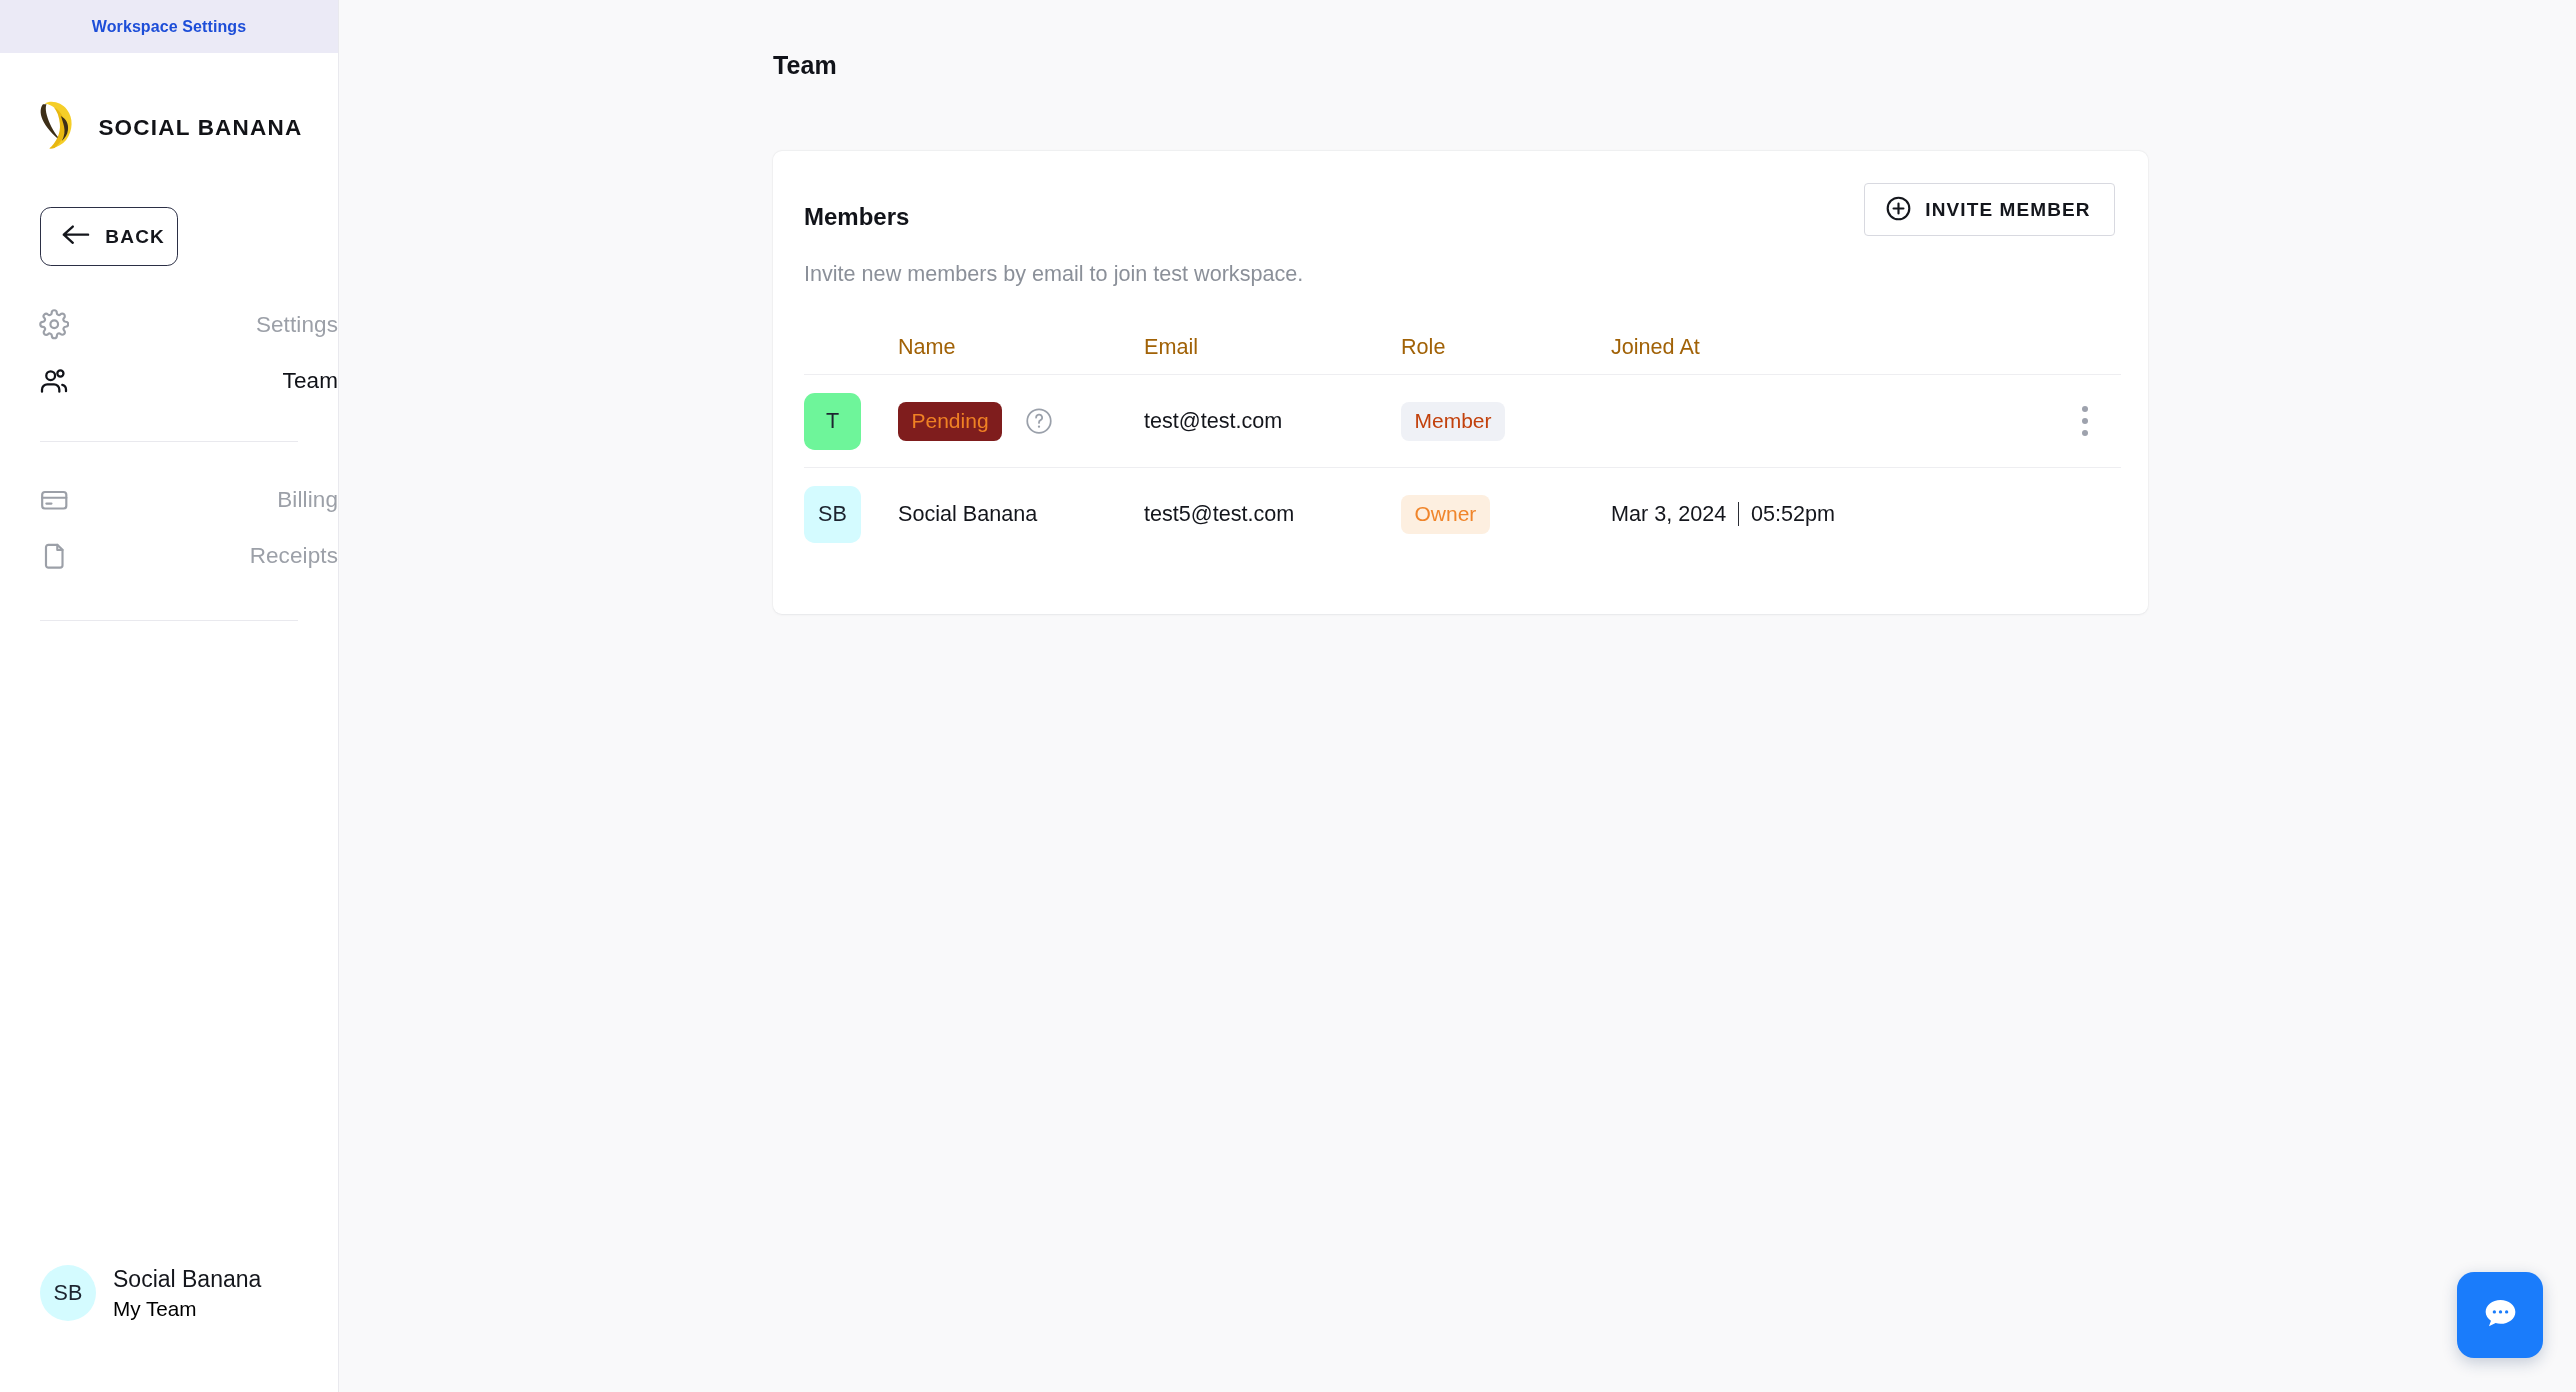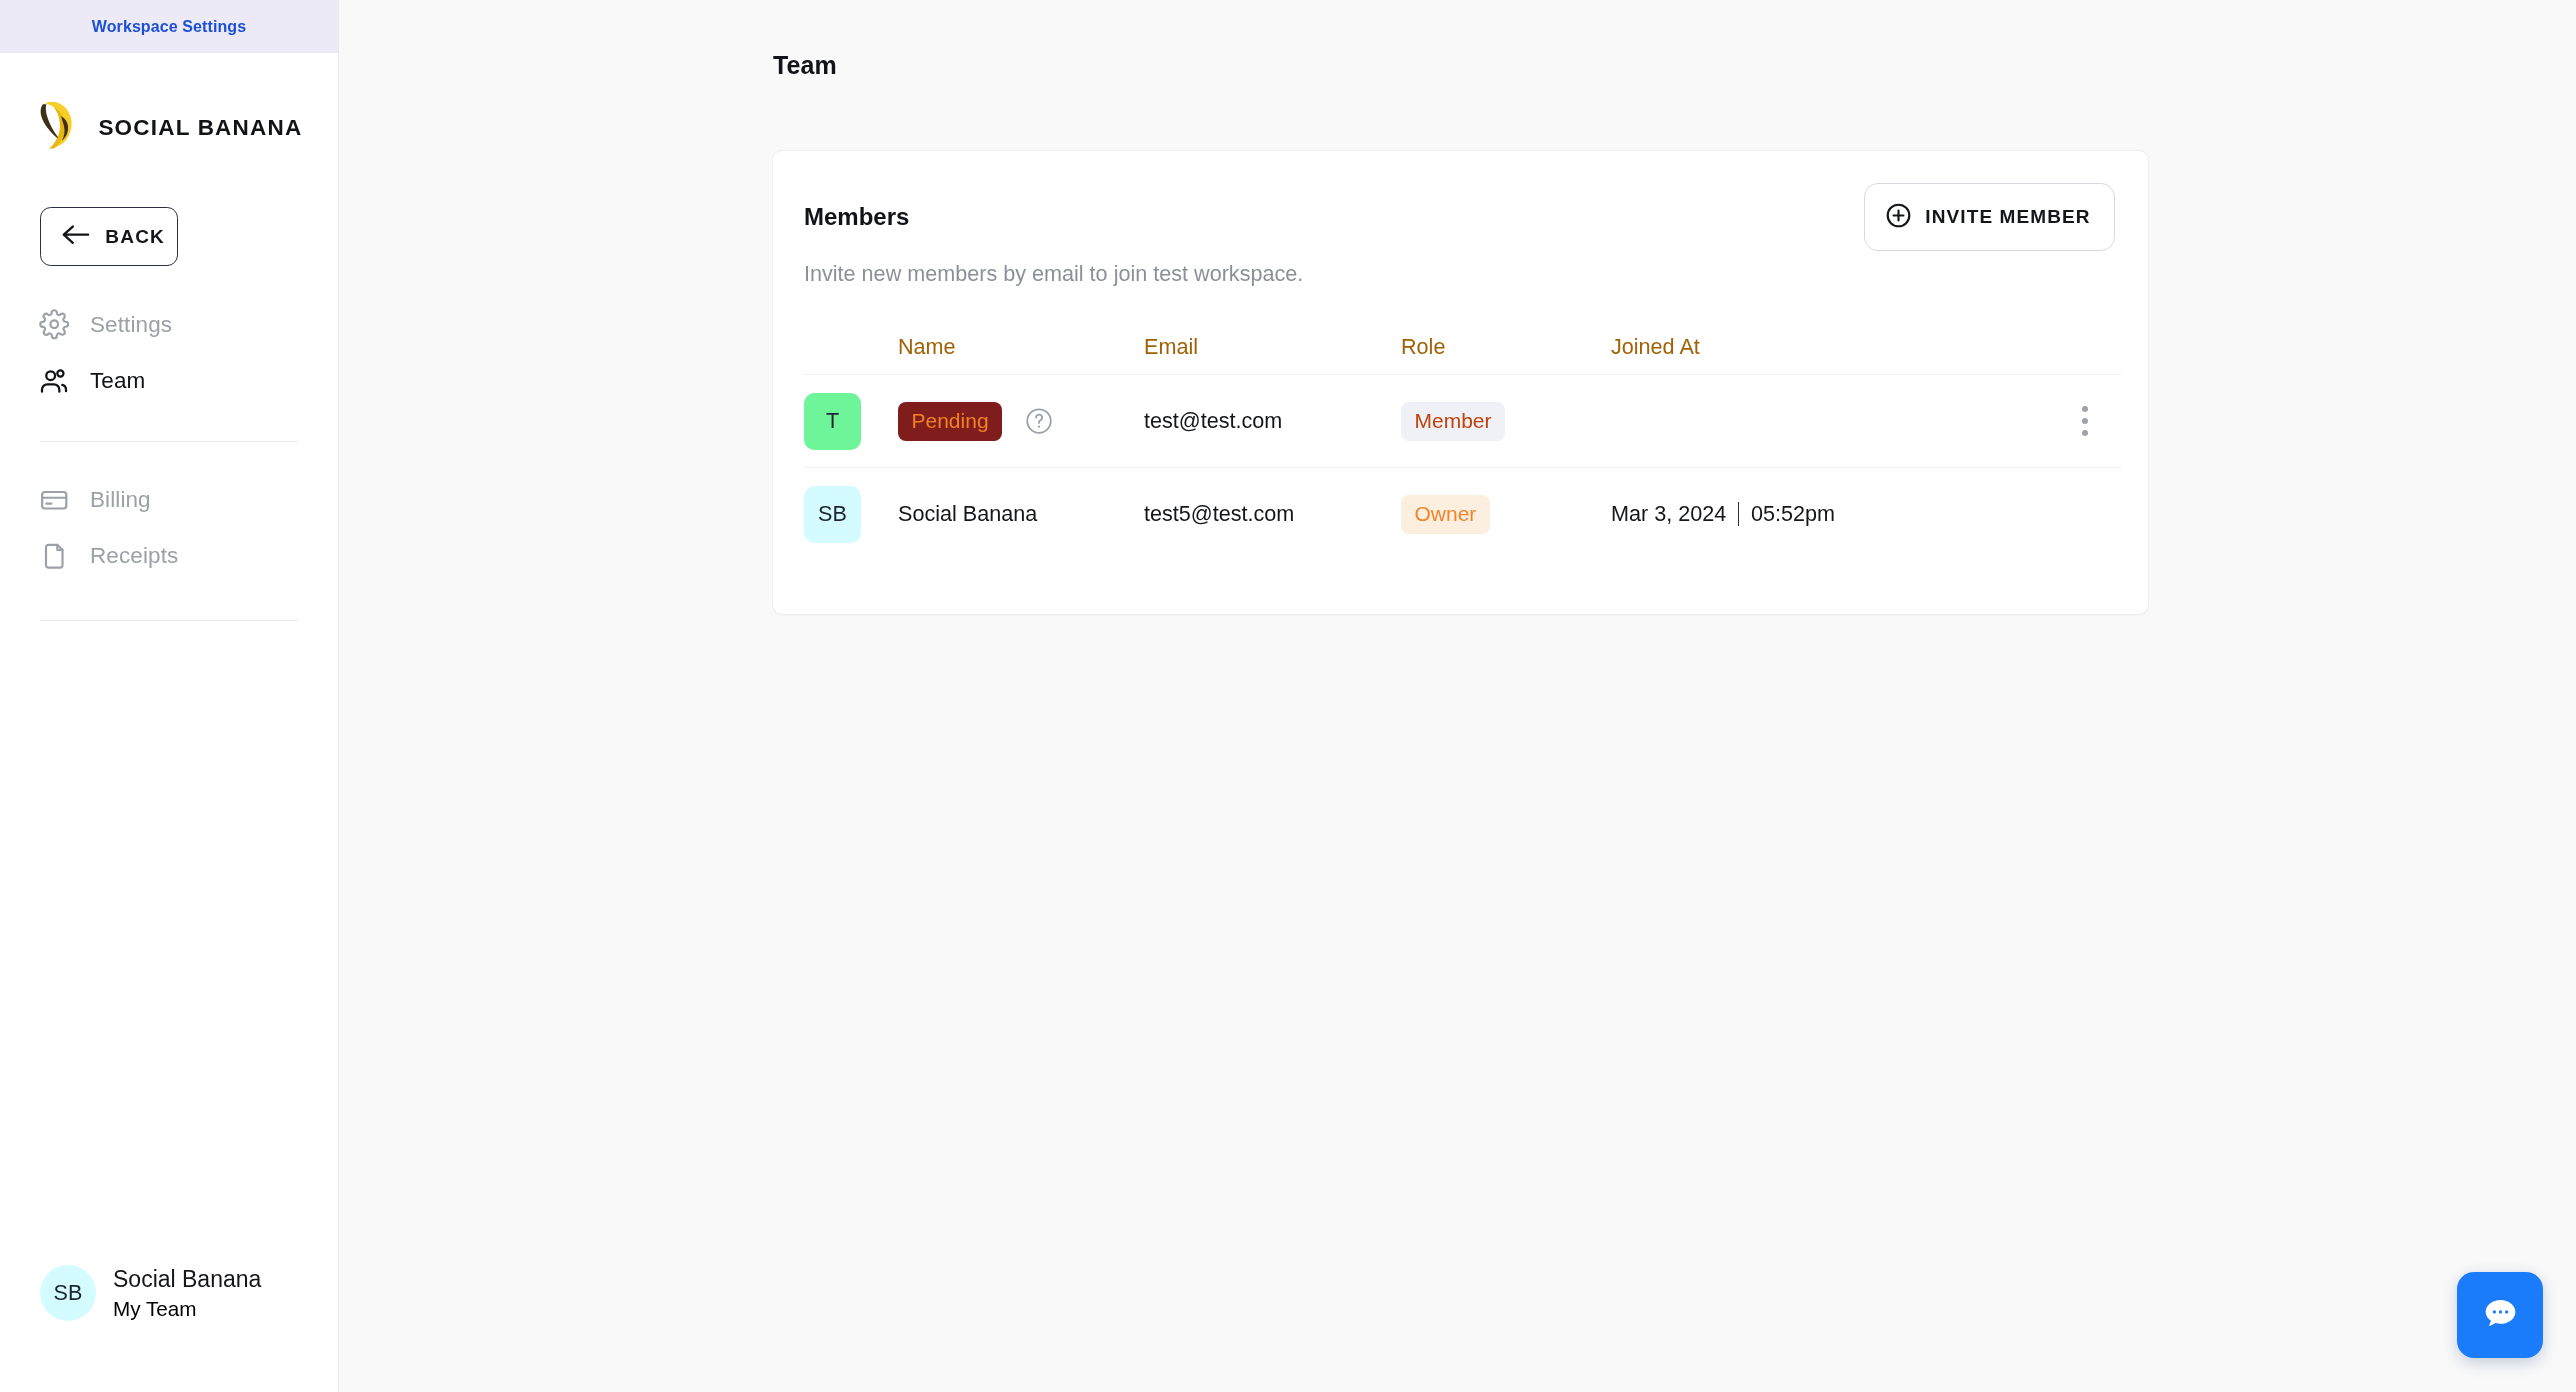--- a/index.html
+++ b/index.html
@@ -79,20 +79,21 @@
 
   .nav { margin-top: 30.5px; }
 
   .nav-item {
     display: flex;
     align-items: center;
     gap: 20px;
     height: 56px;
     padding-left: 38px;
     cursor: pointer;
+    justify-content: space-between;
   }
   .nav-icon {
     width: 32px; height: 32px;
     flex: 0 0 32px;
     display: flex; align-items: center; justify-content: center;
   }
   .nav-label {
     font-size: 22.5px;
     letter-spacing: 0.1px;
     color: #9ca0a8;
@@ -165,25 +166,25 @@
     top: 52px;
     font-size: 24px;
     font-weight: 700;
     color: #111319;
   }
 
   .invite-btn {
     position: absolute;
     right: 33px;
     top: 32px;
-    height: 68px;
+    height: 53px;
     padding: 0 23.4px 0 20px;
     background: #fff;
     border: 1.3px solid #d8d9e0;
-    border-radius: 14px;
+    border-radius: 4px;
     display: flex;
     align-items: center;
     gap: 13.5px;
     cursor: pointer;
   }
   .invite-btn .invite-label {
     font-size: 19px;
     font-weight: 700;
     letter-spacing: 1.1px;
     color: #14161c;

